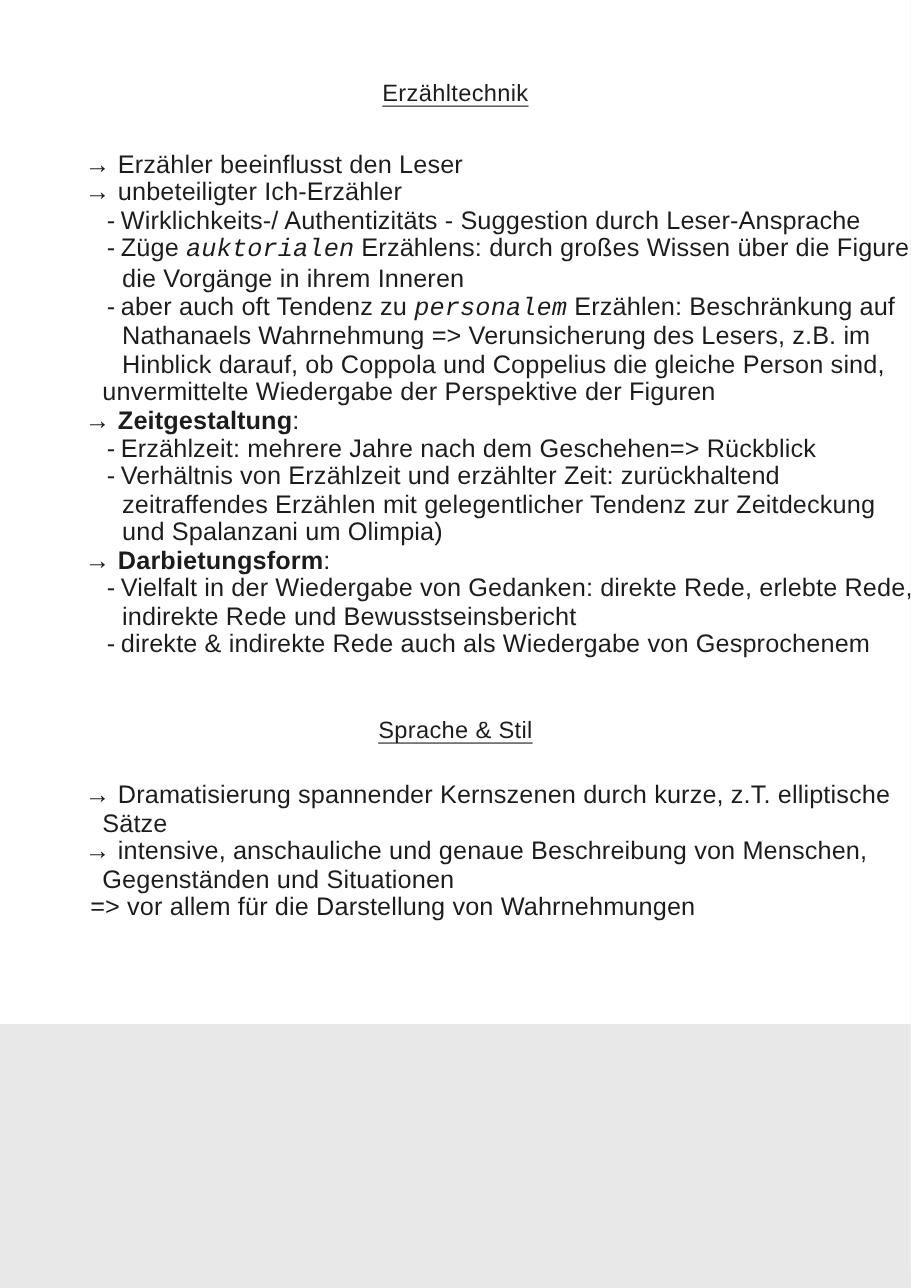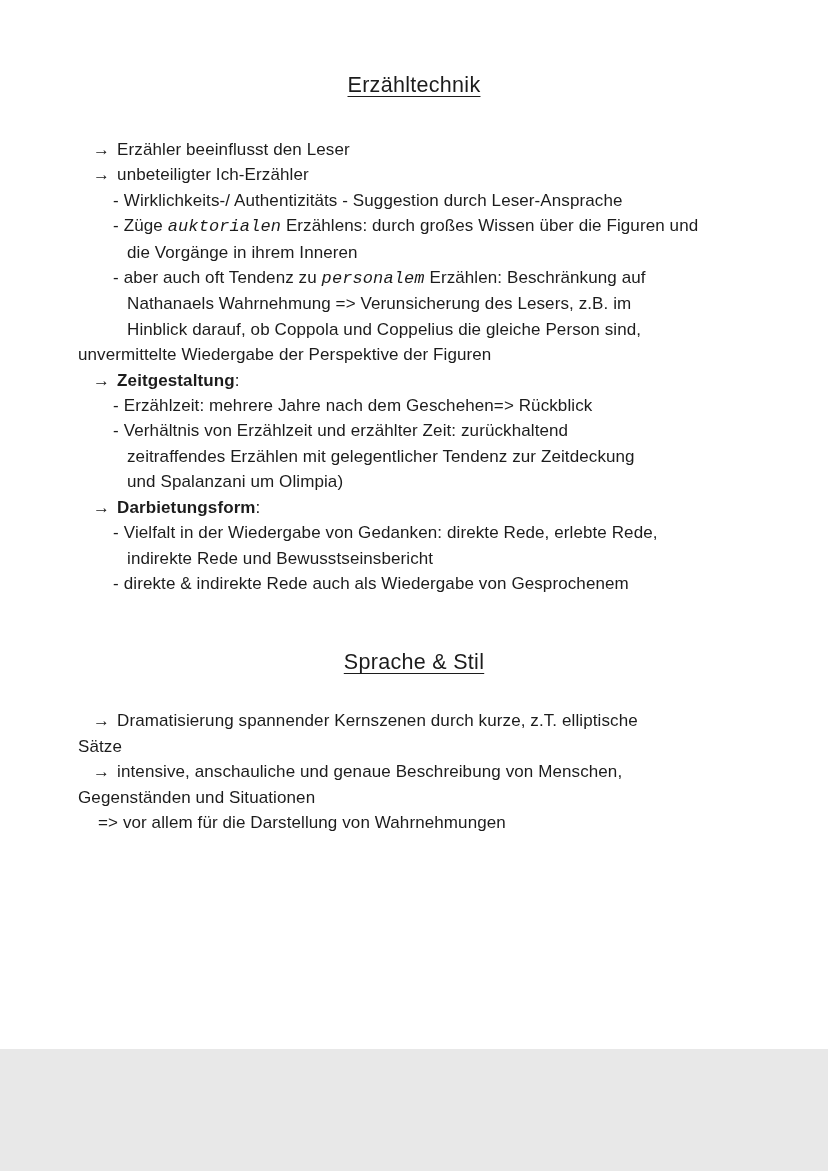--- a/index.html
+++ b/index.html
@@ -3,21 +3,21 @@
 <meta charset="utf-8">
 <style>
   html, body {
     margin: 0;
     padding: 0;
     background: #e8e8e8;
   }
   .page {
     position: relative;
     width: 828px;
-    height: 1049px;
+    height: 931px;
     margin: 0 auto;
     background: #ffffff;
     color: #1c1c1c;
     font-family: "Liberation Sans", sans-serif;
     overflow: hidden;
   }
   .section-1 { padding-top: 71px; }
   .section-2 { margin-top: 52px; }
   .doc-title {
     margin: 0;
@@ -26,28 +26,27 @@
     font-weight: normal;
     line-height: 29px;
     letter-spacing: 0.3px;
     text-decoration: underline;
     text-underline-offset: 4px;
     text-decoration-thickness: 1.4px;
   }
   .section-1 .lines { margin-top: 37px; }
   .section-2 .lines { margin-top: 31px; }
   .lines {
-    font-size: 17px;
+    font-size: 23px;
     line-height: 25.4px;
     letter-spacing: 0.1px;
-    padding-left: 16px;
   }
   .ln { white-space: nowrap; }
   .ln.arrow    { padding-left: 77px; }
-  .ln.wrap     { padding-left: 62px; }
+  .ln.wrap     { padding-left: 62px; margin-left: 31px; }
   .ln.dash     { padding-left: 97px; }
   .ln.dashwrap { padding-left: 111px; }
   .ln.result   { padding-left: 82px; }
   .ln .marker  { display: inline-block; }
   .ln.arrow .marker { margin-right: 7px; }
   .ln.dash  .marker { margin-right: 5px; }
   .seg-italic { font-style: italic; font-family: Liberation Mono, monospace; }
   .seg-bold   { font-weight: bold; }
 </style>
 </head>

